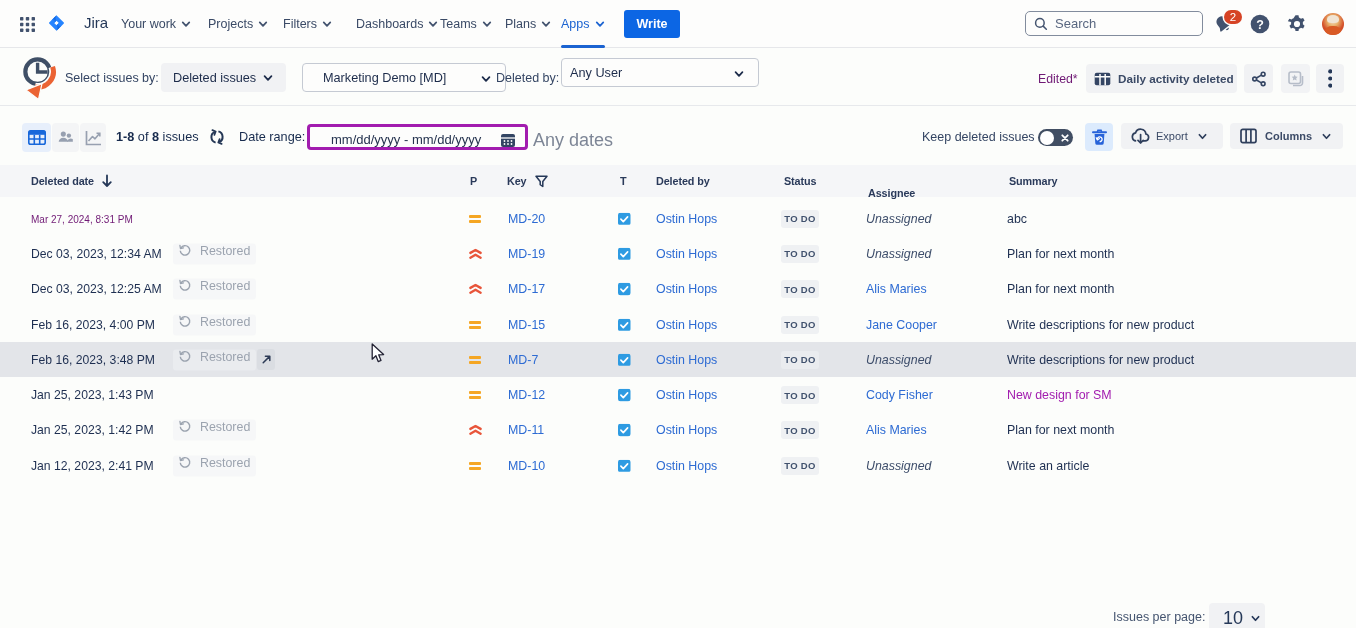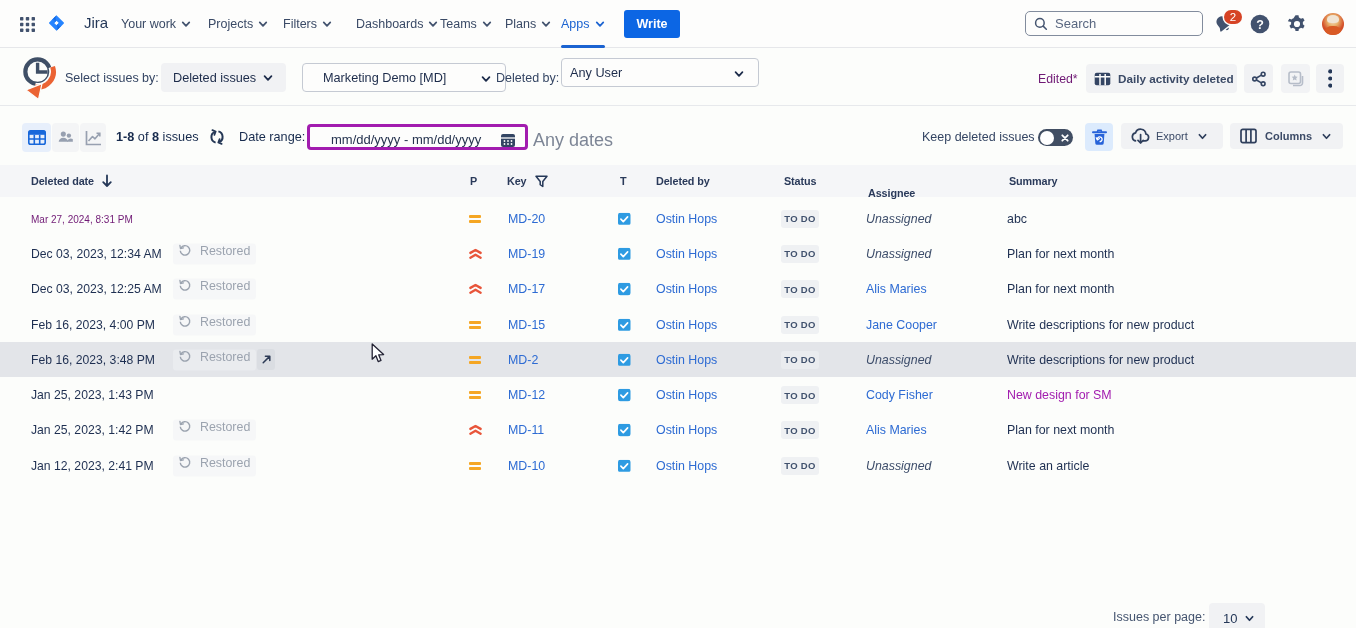--- a/index.html
+++ b/index.html
@@ -405,21 +405,21 @@
         <svg width="9" height="9" viewBox="0 0 9 9">
           <path d="M1.2 7.8 7.6 1.4 M3.4 1.2 H7.8 V5.6" fill="none" stroke="#2c3a55" stroke-width="1.5" stroke-linecap="round" stroke-linejoin="round"></path>
         </svg>
       </div>
       <span class="cell" style="left:469px;">
         <svg width="12" height="9" viewBox="0 0 12 9">
           <rect x="0" y="0.6" width="12" height="2.9" rx="1" fill="#f5a623"></rect>
           <rect x="0" y="5.5" width="12" height="2.9" rx="1" fill="#f5a623"></rect>
         </svg>
       </span>
-      <span class="cell rowlink" style="left:508px;">MD-2</span>
+      <span class="cell rowlink" style="left:508px;">MD-7</span>
       <span class="cell" style="left:618px;">
         <svg width="12.5" height="12.5" viewBox="0 0 13 13">
           <rect x="0" y="0" width="13" height="13" rx="2.4" fill="#2e9be2"></rect>
           <path d="M3 6.7 5.5 9.2 10 4.3" fill="none" stroke="#fff" stroke-width="1.7" stroke-linecap="round" stroke-linejoin="round"></path>
         </svg>
       </span>
       <span class="cell rowlink" style="left:656px;">Ostin Hops</span>
       <div class="todo" style="background:#eaecef;">TO DO</div>
       <span class="cell" style="left:866px;font-style:italic;color:#3e4e6b;">Unassigned</span>
       <span class="cell" style="left:1007px;color:#1e2f51;">Write descriptions for new product</span>
@@ -495,21 +495,21 @@
       </span>
       <span class="cell rowlink" style="left:656px;">Ostin Hops</span>
       <div class="todo">TO DO</div>
       <span class="cell" style="left:866px;font-style:italic;color:#3e4e6b;">Unassigned</span>
       <span class="cell" style="left:1007px;color:#1e2f51;">Write an article</span>
     </div>
   </div>
 
 <div class="abs" style="left:1113px;top:610px;font-size:12.5px;color:#44546F;">Issues per page:</div>
 <div class="abs" style="left:1209px;top:603px;width:56px;height:30px;background:#f1f2f4;border-radius:4px;display:flex;align-items:center;">
-  <span style="margin-left:14px;font-size:13px;color:#253858;">10</span>
+  <span style="margin-left:14px;font-size:18px;color:#253858;">10</span>
   <svg style="margin-left:7px;" width="11" height="11" viewBox="0 0 14 14">
       <path d="M3 4.8 7 9.2 11 4.8" fill="none" stroke="#253858" stroke-width="2.2" stroke-linecap="round" stroke-linejoin="round"></path>
     </svg>
 </div>
 
 <svg class="abs" style="left:371px;top:343px;" width="15" height="21" viewBox="0 0 15 21">
   <path d="M1.2 1 L1.2 16.2 L4.9 12.8 L7.2 18.6 L10 17.4 L7.7 11.8 L12.6 11.6 Z" fill="#fff" stroke="#223" stroke-width="1.3" stroke-linejoin="round"></path>
 </svg>
 
 </body></html>

